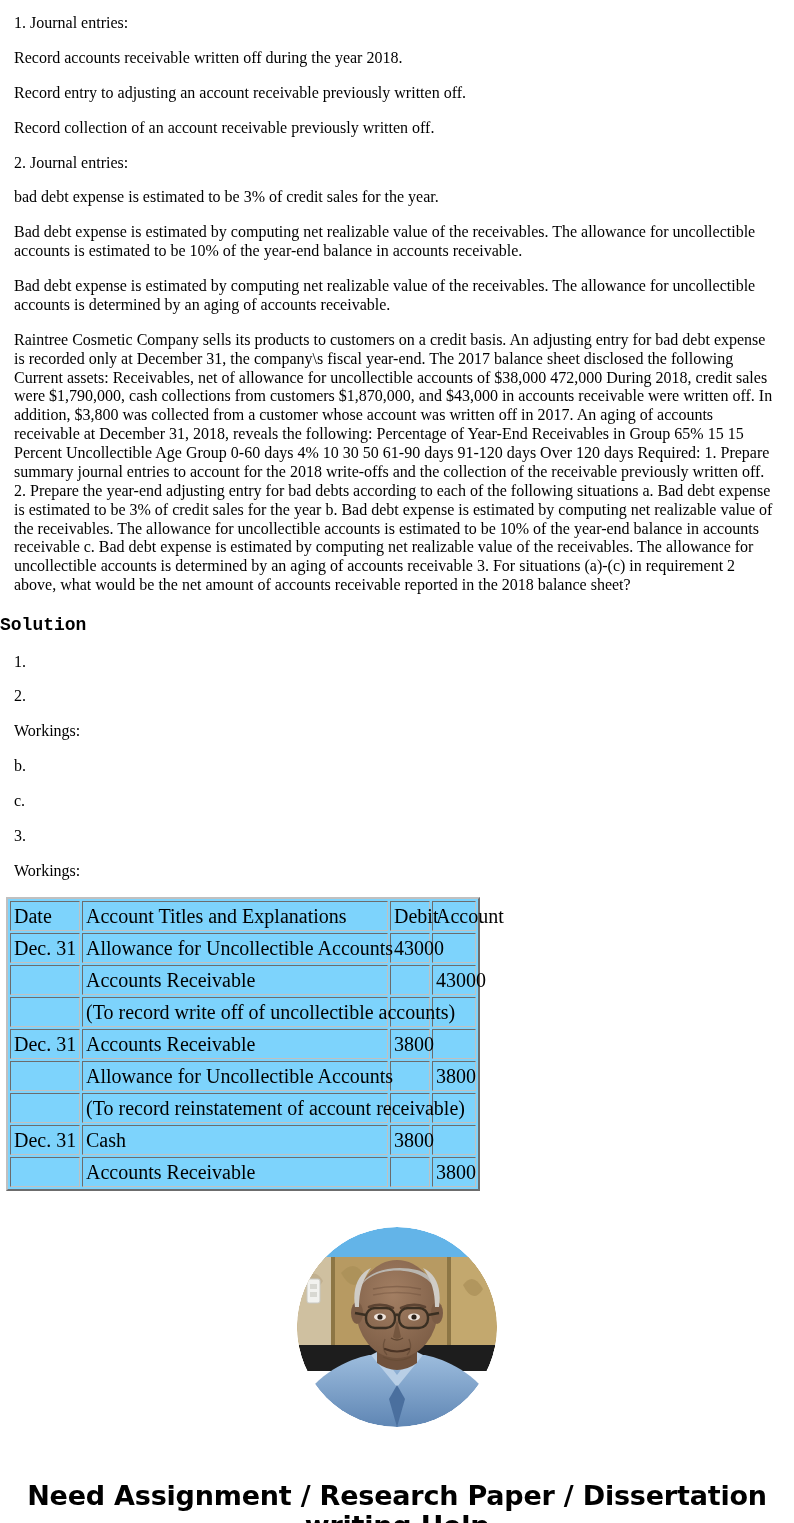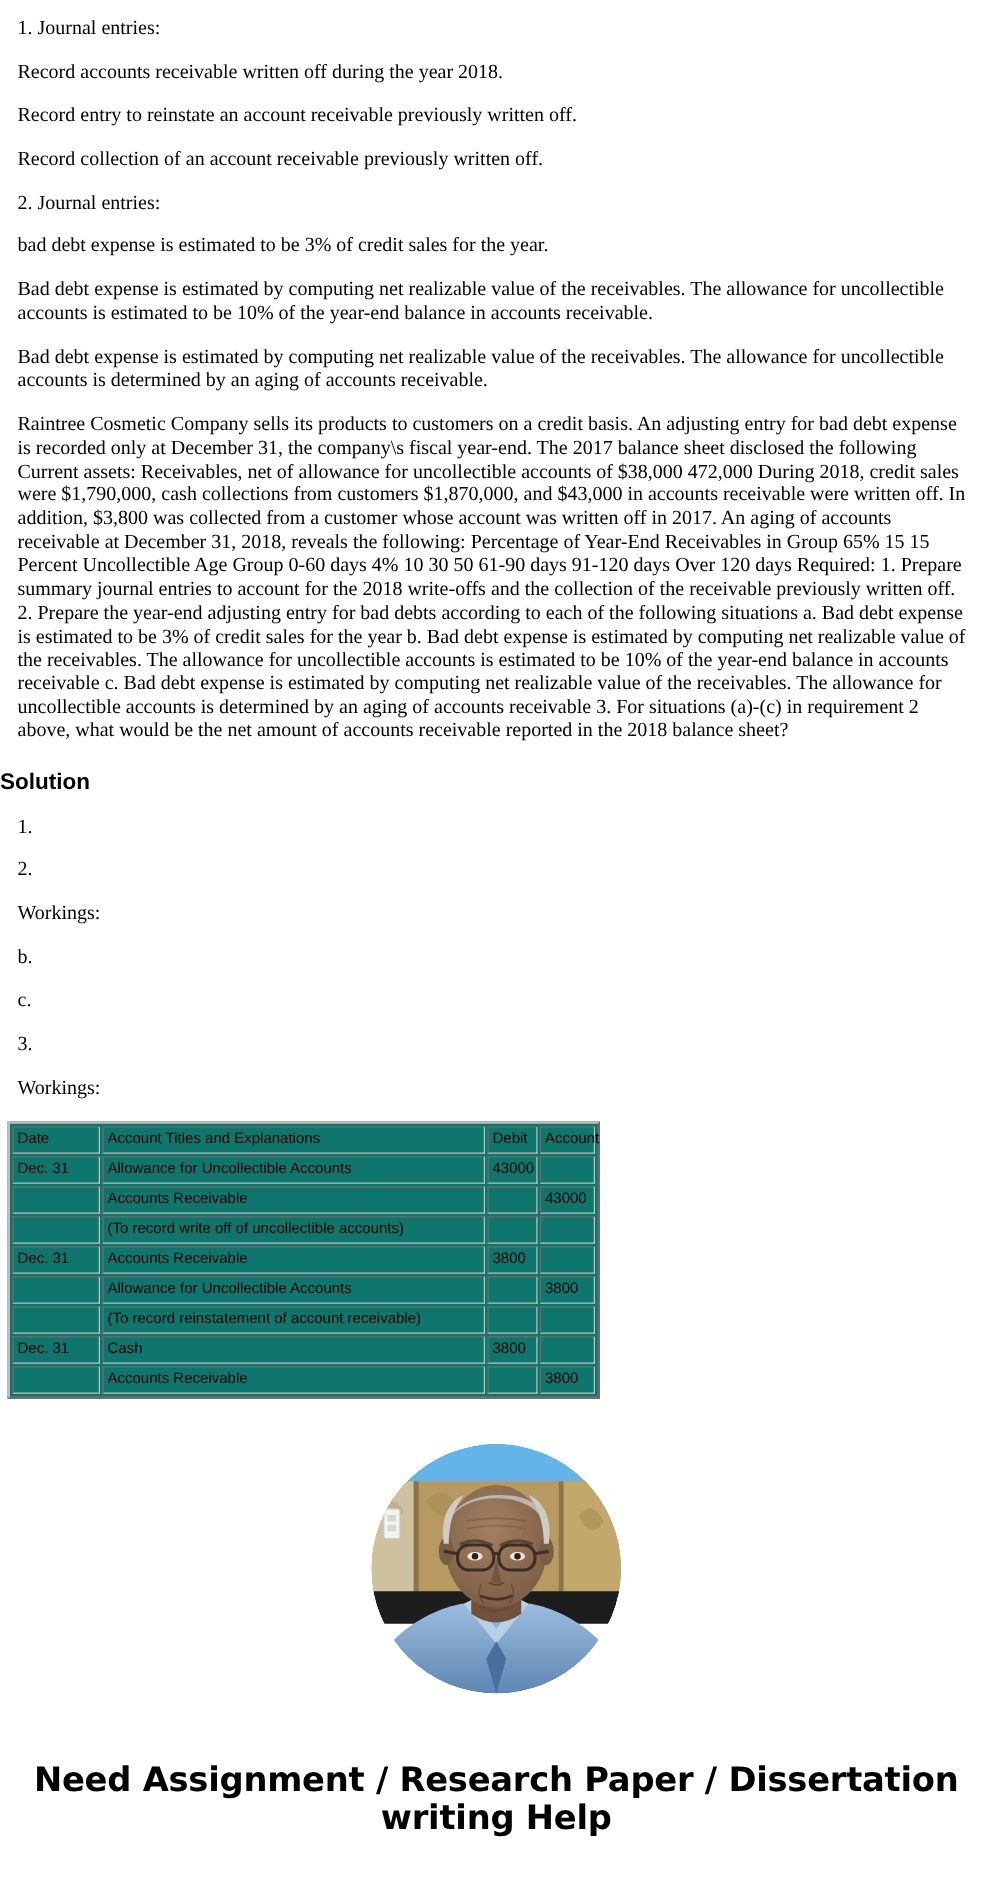--- a/index.html
+++ b/index.html
@@ -39,32 +39,32 @@
   }
   .block > p:first-child {
     margin-top: 8px;
   }
   h2.solution {
     font-size: 18px;
     font-weight: bold;
     margin: 1.1em 0 0.9em 0;
     padding: 0;
     line-height: 1.2;
-    font-family: Liberation Sans, sans-serif;
+    font-family: Liberation Mono, monospace;
   }
 
   
   table.journal {
     border-collapse: separate;
     border-spacing: 2px;
     border: 2px outset #c0c0c0;
     margin: 6px 4px 0 6px;
-    font-size: 12px;
-    font-family: Liberation Sans, sans-serif;
-    background: #0f766e;
+    font-size: 20px;
+    font-family: Liberation Serif, serif;
+    background: #7dd3fc;
     table-layout: fixed;
     width: 468px;
   }
   table.journal td {
     border: 1px inset #c0c0c0;
     padding: 1px 2px 1px 3px;
     vertical-align: top;
     line-height: 1.3;
     height: 18px;
     overflow: visible;
@@ -115,21 +115,21 @@
   }
 </style>
 </head>
 <body>
 
 <div class="page">
 
   <div class="block">
     <p class="para">1. Journal entries:</p>
     <p class="para">Record accounts receivable written off during the year 2018.</p>
-    <p class="para">Record entry to reinstate an account receivable previously written off.</p>
+    <p class="para">Record entry to adjusting an account receivable previously written off.</p>
     <p class="para">Record collection of an account receivable previously written off.</p>
     <p class="para">2. Journal entries:</p>
     <p class="para">bad debt expense is estimated to be 3% of credit sales for the year.</p>
     <p class="para">Bad debt expense is estimated by computing net realizable value of the receivables. The allowance for uncollectible accounts is estimated to be 10% of the year-end balance in accounts receivable.</p>
     <p class="para">Bad debt expense is estimated by computing net realizable value of the receivables. The allowance for uncollectible accounts is determined by an aging of accounts receivable.</p>
   </div>
 
   <div class="block">
     <p class="para">Raintree Cosmetic Company sells its products to customers on a credit basis. An adjusting entry for bad debt expense is recorded only at December 31, the company\s fiscal year-end. The 2017 balance sheet disclosed the following Current assets: Receivables, net of allowance for uncollectible accounts of $38,000 472,000 During 2018, credit sales were $1,790,000, cash collections from customers $1,870,000, and $43,000 in accounts receivable were written off. In addition, $3,800 was collected from a customer whose account was written off in 2017. An aging of accounts receivable at December 31, 2018, reveals the following: Percentage of Year-End Receivables in Group 65% 15 15 Percent Uncollectible Age Group 0-60 days 4% 10 30 50 61-90 days 91-120 days Over 120 days Required: 1. Prepare summary journal entries to account for the 2018 write-offs and the collection of the receivable previously written off. 2. Prepare the year-end adjusting entry for bad debts according to each of the following situations a. Bad debt expense is estimated to be 3% of credit sales for the year b. Bad debt expense is estimated by computing net realizable value of the receivables. The allowance for uncollectible accounts is estimated to be 10% of the year-end balance in accounts receivable c. Bad debt expense is estimated by computing net realizable value of the receivables. The allowance for uncollectible accounts is determined by an aging of accounts receivable 3. For situations (a)-(c) in requirement 2 above, what would be the net amount of accounts receivable reported in the 2018 balance sheet?</p>
   </div>

